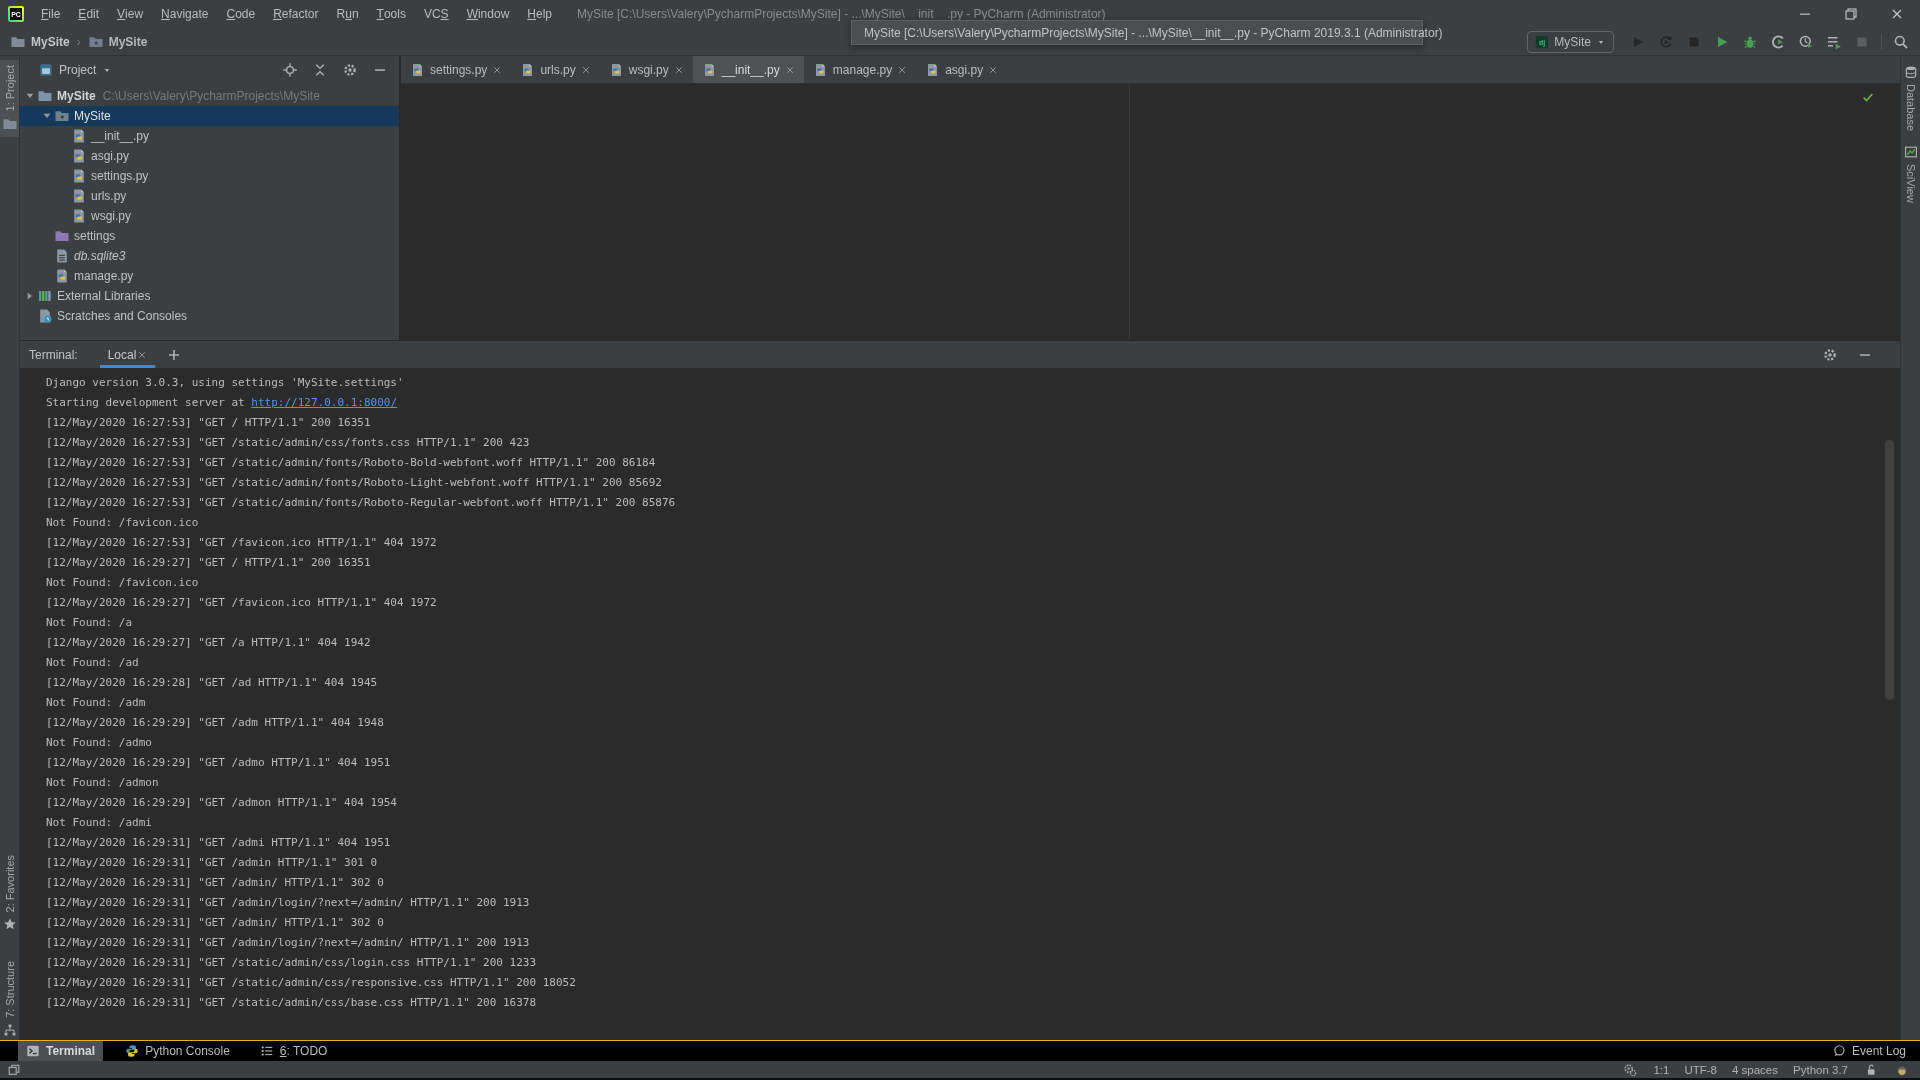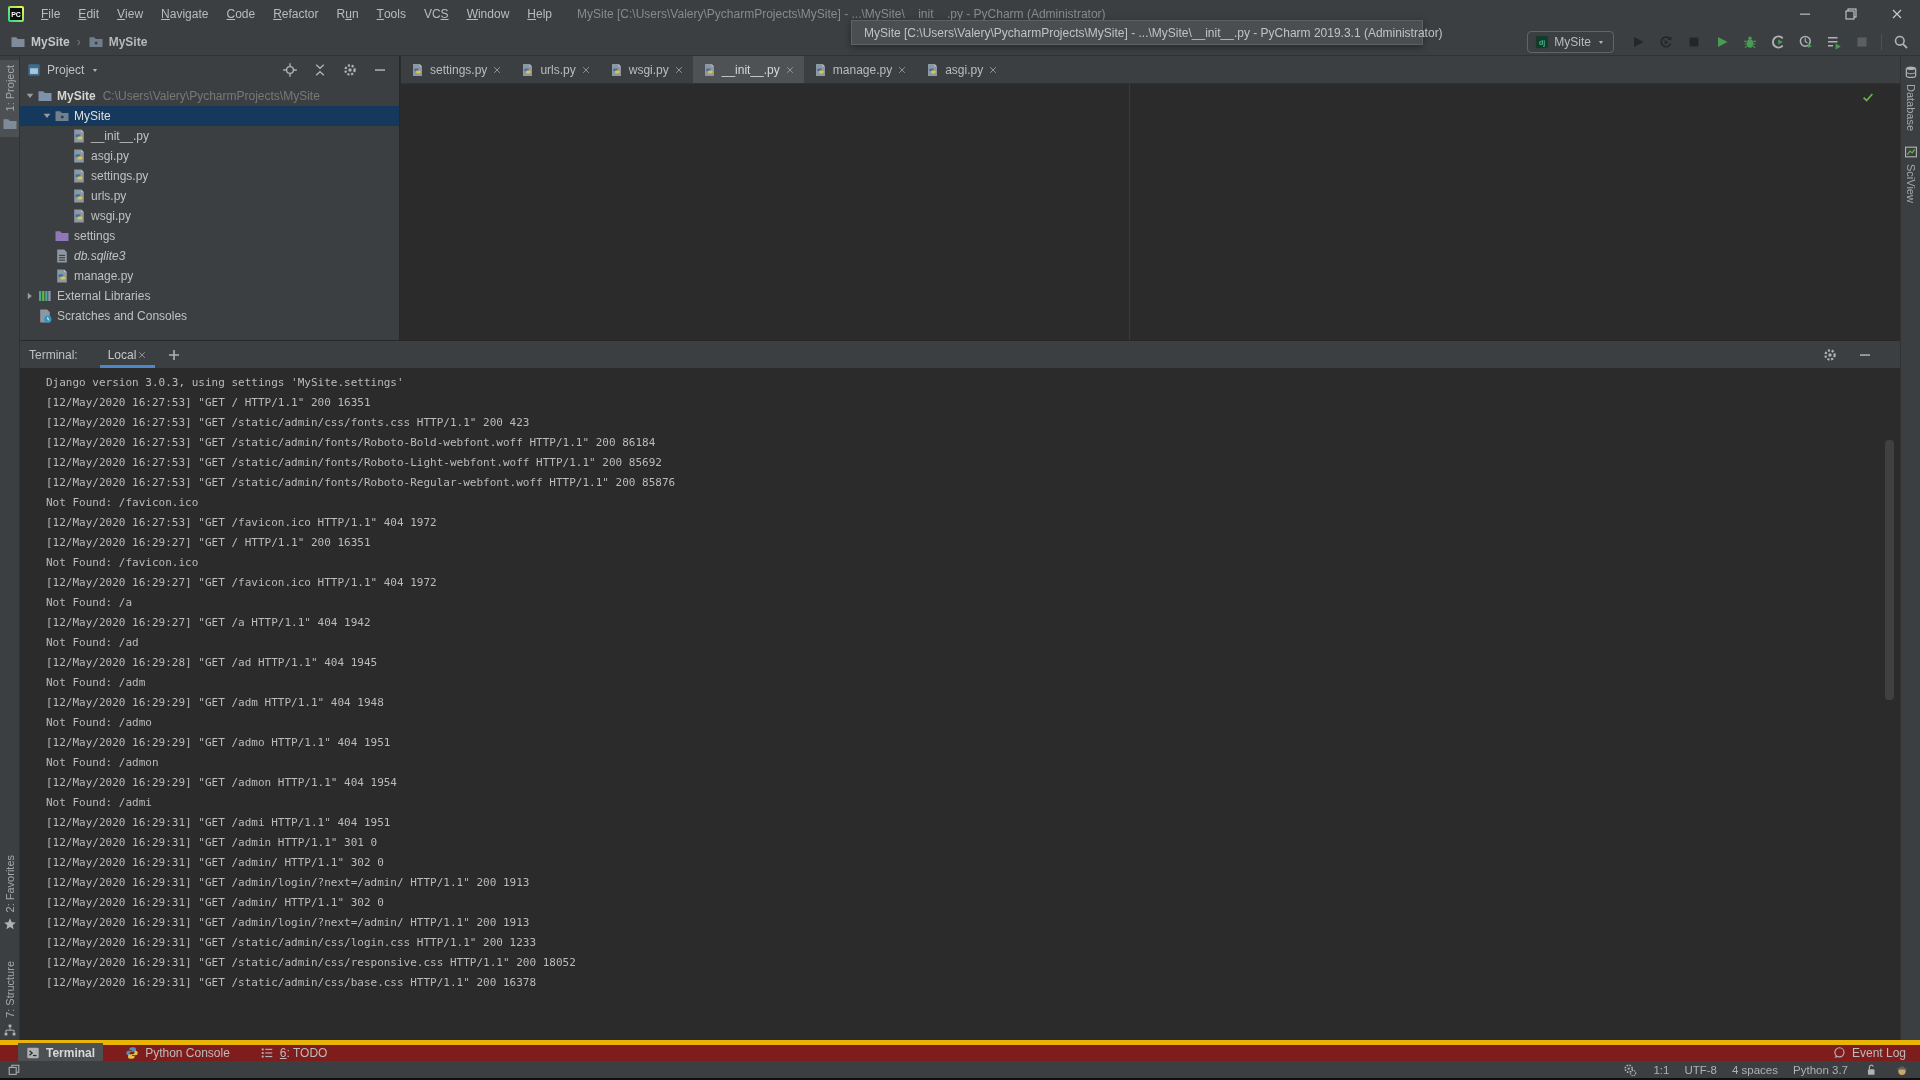--- a/index.html
+++ b/index.html
@@ -27,21 +27,21 @@
   
   #left-stripe{left:0;top:56px;width:20px;height:984px;background:#3c3f41;border-right:1px solid #323232;box-sizing:border-box}
   #right-stripe{left:1900px;top:56px;width:20px;height:984px;background:#3c3f41;border-left:1px solid #323232;box-sizing:border-box}
   .stripe-btn{position:absolute;left:0;width:19px;display:flex;flex-direction:column;align-items:center;gap:5px;padding:5px 0}
   .stripe-btn.active{background:#4c5052}
   .vtext{writing-mode:vertical-rl;transform:rotate(180deg);font-size:11px;color:#a7a7a7;white-space:nowrap}
   .vtext-r{writing-mode:vertical-rl;font-size:11px;color:#a7a7a7;white-space:nowrap}
   .ic-sm{width:16px;height:16px;display:flex;align-items:center;justify-content:center}
   
   #project-panel{left:20px;top:56px;width:380px;height:284px;background:#3c3f41;border-right:1px solid #282828;box-sizing:border-box}
-  #project-header{height:28px;display:flex;align-items:center;padding-left:7px;gap:6px}
+  #project-header{height:28px;display:flex;align-items:center;padding-left:19px;gap:6px}
   #project-header .title{color:#c0c0c0}
   #project-header-actions{position:absolute;right:8px;top:3px;display:flex;gap:8px}
   #tree{position:absolute;left:0;top:30px;right:0;bottom:0;overflow:hidden}
   .tree-row{height:20px;display:flex;align-items:center;white-space:nowrap}
   .tree-row.selected{background:#14395c}
   .tree-arrow{width:14px;display:flex;justify-content:center;flex:none}
   .tree-label{margin-left:4px;color:#c0c0c0}
   .tree-row.selected .tree-label{color:#e0e0e0}
   .tree-label.bold{font-weight:bold;color:#d4d4d4}
   .tree-path{margin-left:7px;color:#787878}
@@ -60,21 +60,21 @@
   #terminal-tab::after{content:"";position:absolute;left:0;right:0;bottom:0;height:3px;background:#4a88c7}
   #terminal-plus{margin-left:8px}
   #terminal-actions{position:absolute;right:24px;display:flex;gap:13px}
   #terminal-body{left:20px;top:368px;width:1880px;height:672px;background:#2b2b2b;
     font-family:"DejaVu Sans Mono","Liberation Mono",monospace;font-size:11px;line-height:20px;color:#bbbbbb;
     padding:5px 0 0 26px;box-sizing:border-box;overflow:hidden}
   .term-line{white-space:pre}
   .term-link{color:#5394ec;text-decoration:underline;cursor:pointer}
   #term-scrollbar{position:absolute;left:1885px;top:440px;width:9px;height:260px;background:rgba(255,255,255,0.10);border-radius:4px}
   
-  #bottom-bar{left:0;top:1040px;width:1920px;height:21px;background:#7f1d1d;border-top:5px solid #eab308;display:flex;align-items:center;box-sizing:border-box}
+  #bottom-bar{left:0;top:1040px;width:1920px;height:21px;background:#000000;border-top:1px solid #eab308;display:flex;align-items:center;box-sizing:border-box}
   .tw-btn{display:flex;align-items:center;gap:6px;height:21px;padding:0 8px;color:#bbbbbb}
   .tw-btn:first-child{margin-left:18px}
   .tw-btn.active{background:#4c5052;color:#d8d8d8;font-weight:bold}
   #event-log-btn{position:absolute;right:14px;display:flex;align-items:center;gap:5px}
   
   #status-bar{left:0;top:1061px;width:1920px;height:17px;background:#3c3f41;display:flex;align-items:center;font-size:11.5px;color:#b0b0b0}
   #switcher{margin-left:6px}
   #status-right{position:absolute;right:10px;display:flex;align-items:center;gap:15px}
   
   #title-tooltip{left:851px;top:20px;width:572px;height:25px;background:#4b4e50;border:1px solid #5e6163;
@@ -654,20 +654,21 @@
           <svg width="16" height="16" viewBox="0 0 16 16" xmlns="http://www.w3.org/2000/svg">
             <rect x="3" y="7.3" width="10" height="1.5" fill="#afb1b3"></rect>
           </svg>
         </span>
       </span>
   </div>
 </div>
 
 <div id="terminal-body" class="abs">
     <div class="term-line">Django version 3.0.3, using settings 'MySite.settings'</div>
+    <div class="term-line"><span>Starting development server at </span><span class="term-link">http://127.0.0.1:8000/</span></div>
     <div class="term-line">[12/May/2020 16:27:53] "GET / HTTP/1.1" 200 16351</div>
     <div class="term-line">[12/May/2020 16:27:53] "GET /static/admin/css/fonts.css HTTP/1.1" 200 423</div>
     <div class="term-line">[12/May/2020 16:27:53] "GET /static/admin/fonts/Roboto-Bold-webfont.woff HTTP/1.1" 200 86184</div>
     <div class="term-line">[12/May/2020 16:27:53] "GET /static/admin/fonts/Roboto-Light-webfont.woff HTTP/1.1" 200 85692</div>
     <div class="term-line">[12/May/2020 16:27:53] "GET /static/admin/fonts/Roboto-Regular-webfont.woff HTTP/1.1" 200 85876</div>
     <div class="term-line">Not Found: /favicon.ico</div>
     <div class="term-line">[12/May/2020 16:27:53] "GET /favicon.ico HTTP/1.1" 404 1972</div>
     <div class="term-line">[12/May/2020 16:29:27] "GET / HTTP/1.1" 200 16351</div>
     <div class="term-line">Not Found: /favicon.ico</div>
     <div class="term-line">[12/May/2020 16:29:27] "GET /favicon.ico HTTP/1.1" 404 1972</div>

